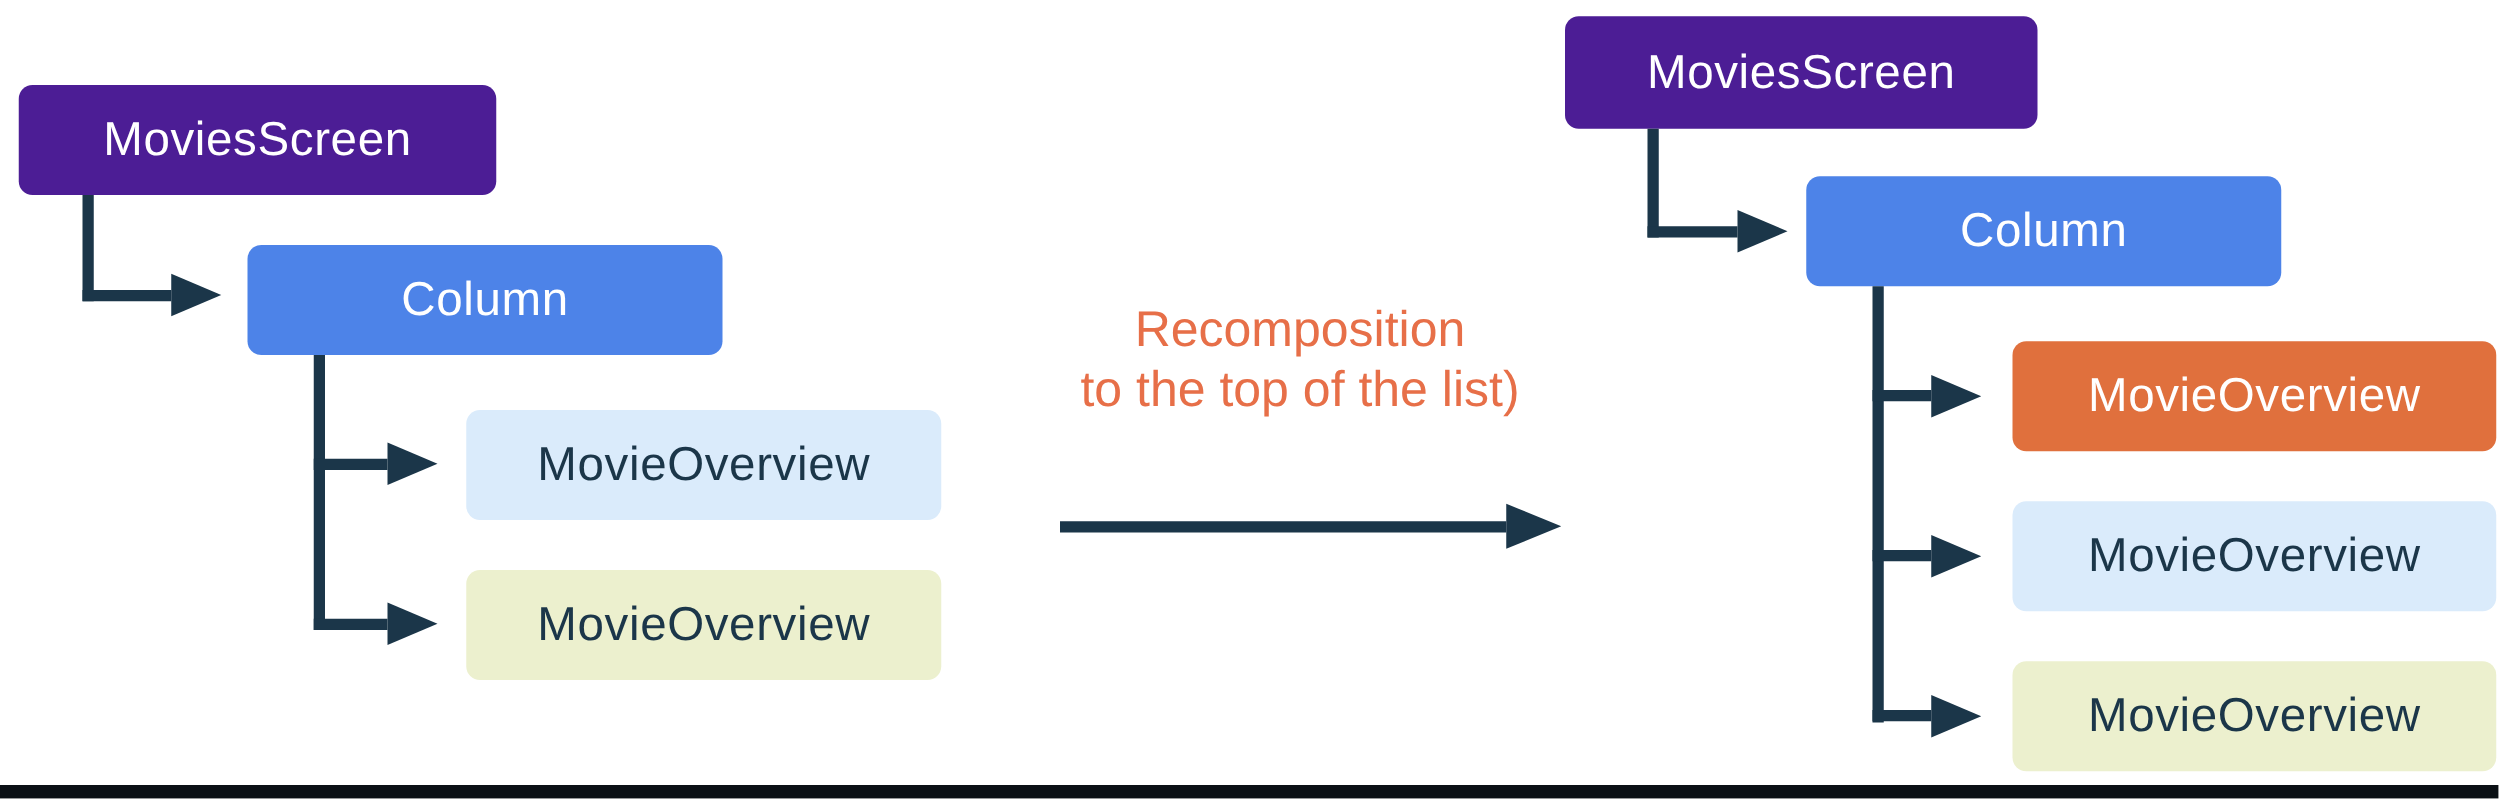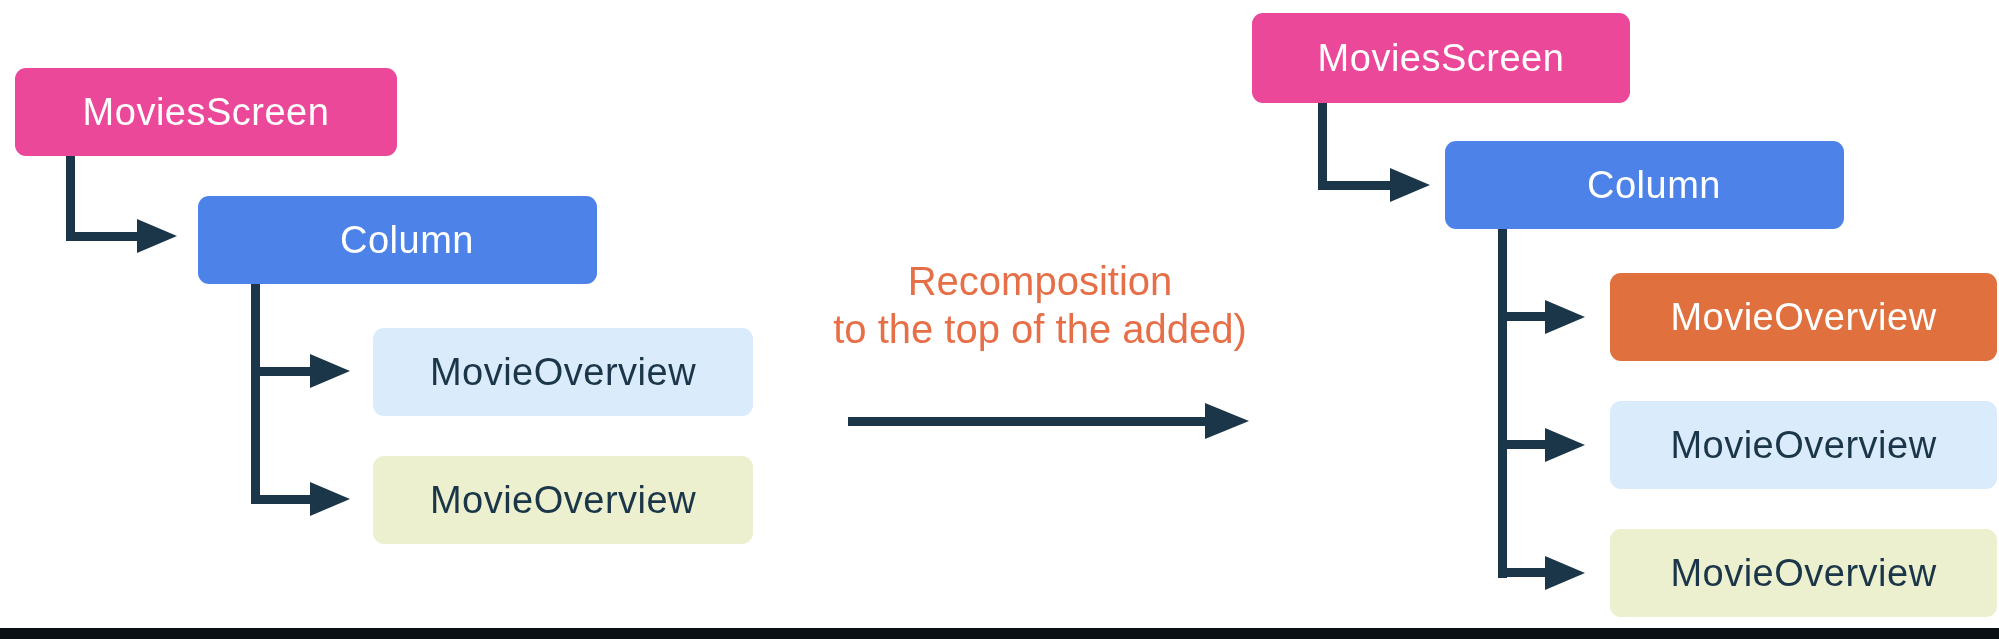--- a/index.html
+++ b/index.html
@@ -11,39 +11,38 @@
     font-family:"Liberation Sans","DejaVu Sans",sans-serif;
   }
   .node{
     position:absolute;
     border-radius:11px;
     display:flex;align-items:center;justify-content:center;
     font-size:38px;
     letter-spacing:0.5px;
     white-space:nowrap;
   }
-  .green{background:#ec4899;color:#ffffff;}
-  .blue{background:#4D83E8;color:#ffffff;padding-left:19px;}
+  .green{background:#4c1d95;color:#ffffff;}
+  .blue{background:#4D83E8;color:#ffffff;}
   .orange{background:#E0703D;color:#ffffff;}
   .lightblue{background:#DAEBFB;color:#1B3649;}
   .lightyellow{background:#ECF0CE;color:#1B3649;}
   .vline,.hline{position:absolute;background:#1B3649;}
   .arrowhead{
     position:absolute;width:0;height:0;
     border-top:17px solid transparent;
     border-bottom:17px solid transparent;
     border-left:40px solid #1B3649;
   }
   .annotation{
     position:absolute;
     left:810px;top:240px;width:460px;
     text-align:center;
     font-size:40px;line-height:48px;
     color:#E76F48;
-    margin-top:17px;
   }
   .bottombar{
     position:absolute;left:0;top:628px;width:1999px;height:11px;
     background:#0B1015;
   }
 </style>
 </head>
 <body>
 
 <div id="stage">
@@ -68,21 +67,21 @@
 
   <div class="node lightblue" style="left:373px;top:328px;width:380px;height:88px;">
     <span>MovieOverview</span>
   </div>
   <div class="node lightyellow" style="left:373px;top:456px;width:380px;height:88px;">
     <span>MovieOverview</span>
   </div>
 
   <div class="annotation">
     <div>Recomposition</div>
-    <div>to the top of the added)</div>
+    <div>to the top of the list)</div>
   </div>
   <div class="hline" style="left:848px;top:417px;width:357px;height:9px;"></div>
   <div class="arrowhead" style="left:1205px;top:403px;border-left-width:44px;border-top-width:18px;border-bottom-width:18px;"></div>
 
   <div class="node green" style="left:1252px;top:13px;width:378px;height:90px;">
     <span>MoviesScreen</span>
   </div>
 
   <div class="vline" style="left:1318px;top:103px;width:9px;height:87px;"></div>
   <div class="hline" style="left:1318px;top:181px;width:72px;height:9px;"></div>

